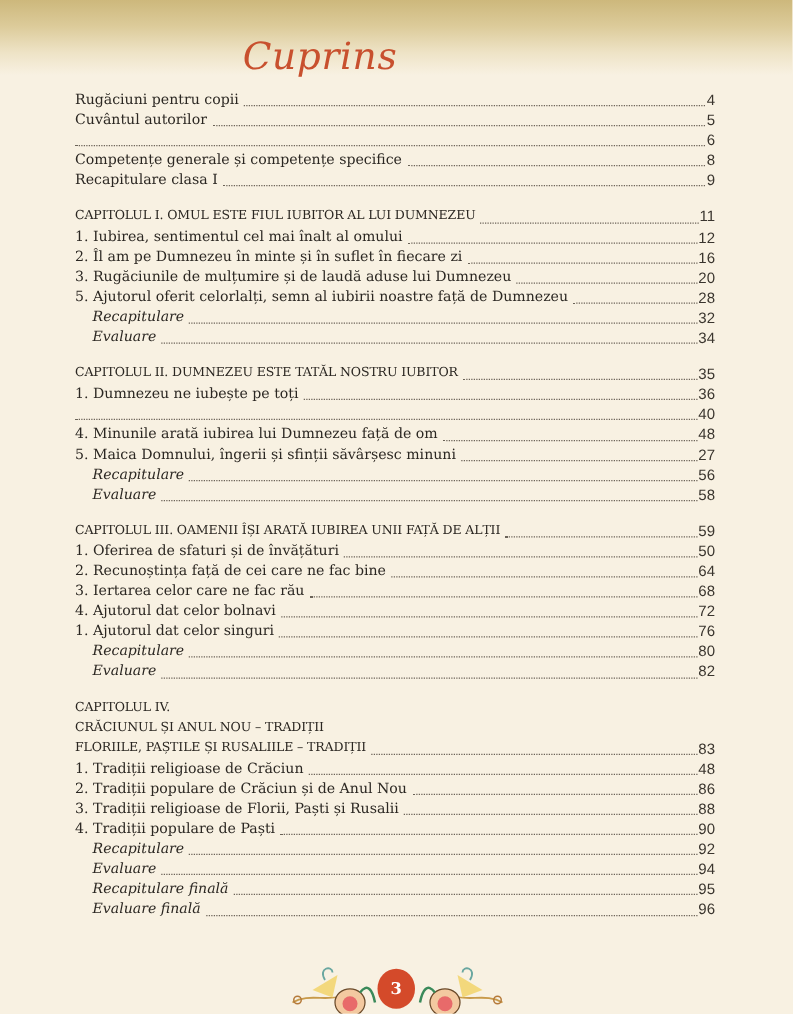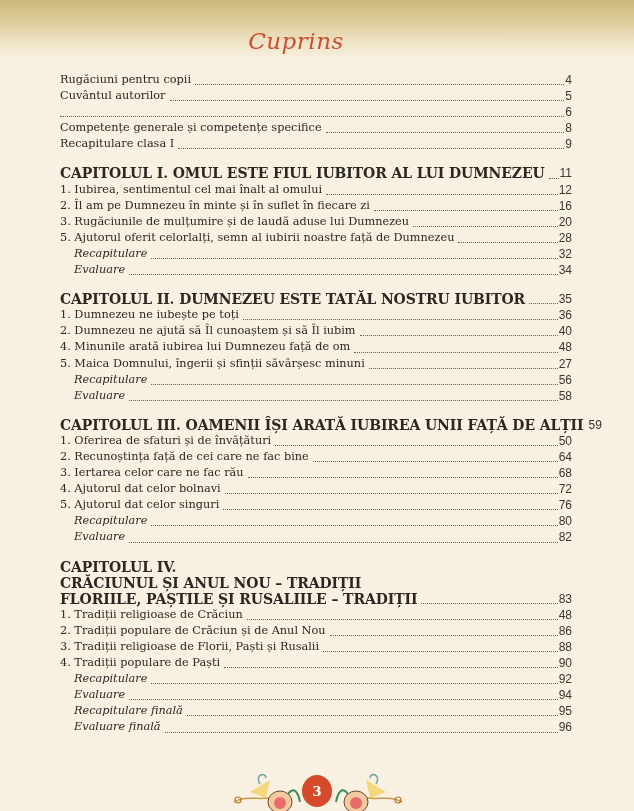--- a/index.html
+++ b/index.html
@@ -9,36 +9,36 @@
       font-family: "DejaVu Serif", "Liberation Serif", serif;
       color: #2b2722;
     }
     .top-band {
       position: absolute; left: 0; top: 0; width: 634px; height: 60px;
       background: linear-gradient(to bottom, #cdb87c 0%, #dccb9a 35%, #eee3c6 70%, #f8f1e2 100%);
     }
     .title {
       position: absolute; left: 0; top: 28px; width: 512px; text-align: center;
       font-family: "DejaVu Serif", "Liberation Serif", serif;
-      font-style: italic; font-size: 23px; color: #c8502e; letter-spacing: 0.5px; margin-left: 40px;
+      font-style: italic; font-size: 30px; color: #c8502e; letter-spacing: 0.5px;
     }
     .toc {
       position: absolute; left: 60px; top: 72px; width: 512px;
       font-size: 11.3px;
     }
     .row {
       display: flex; align-items: flex-end; height: 16.1px; line-height: 16.1px;
       white-space: nowrap;
     }
     .row .label { flex: 0 0 auto; padding-right: 4px; }
     .row .leader {
       flex: 1 1 auto; border-bottom: 1px dotted #6b6358; height: 0; position: relative; top: -3px;
     }
     .row .page { flex: 0 0 auto; padding-left: 1px; font-family: "Liberation Sans", sans-serif; font-size: 12px; color: #3a352e; }
-    .row.chapter .label { font-weight: bold; font-size: 14px; letter-spacing: -0.1px; }
+    .row.chapter .label { font-weight: normal; font-size: 10px; letter-spacing: -0.1px; }
     .row.sub .label { font-style: italic; padding-left: 14px; }
     .gap { height: 13px; }
     .footer {
       position: absolute; left: 0; top: 772px; width: 634px; height: 39px;
     }
     .page-badge {
       position: absolute; left: 302px; top: 3px; width: 30px; height: 32px; border-radius: 50%;
       background: #d44a2a; color: #fff; font-weight: bold; font-size: 13px;
       display: flex; align-items: center; justify-content: center;
       font-family: "DejaVu Serif", serif;
@@ -122,21 +122,20 @@
       <span class="label">CAPITOLUL II. DUMNEZEU ESTE TATĂL NOSTRU IUBITOR</span>
       <span class="leader"></span>
       <span class="page">35</span>
     </div>
   <div class="row">
       <span class="label">1. Dumnezeu ne iubește pe toți</span>
       <span class="leader"></span>
       <span class="page">36</span>
     </div>
   <div class="row">
-      <span class="label">2. Dumnezeu ne ajută să Îl cunoaștem și să Îl iubim</span>
       <span class="leader"></span>
       <span class="page">40</span>
     </div>
   <div class="row">
       <span class="label">4. Minunile arată iubirea lui Dumnezeu față de om</span>
       <span class="leader"></span>
       <span class="page">48</span>
     </div>
   <div class="row">
       <span class="label">5. Maica Domnului, îngerii și sfinții săvârșesc minuni</span>
@@ -175,21 +174,21 @@
       <span class="label">3. Iertarea celor care ne fac rău</span>
       <span class="leader"></span>
       <span class="page">68</span>
     </div>
   <div class="row">
       <span class="label">4. Ajutorul dat celor bolnavi</span>
       <span class="leader"></span>
       <span class="page">72</span>
     </div>
   <div class="row">
-      <span class="label">5. Ajutorul dat celor singuri</span>
+      <span class="label">1. Ajutorul dat celor singuri</span>
       <span class="leader"></span>
       <span class="page">76</span>
     </div>
   <div class="row sub">
       <span class="label">Recapitulare</span>
       <span class="leader"></span>
       <span class="page">80</span>
     </div>
   <div class="row sub">
       <span class="label">Evaluare</span>

